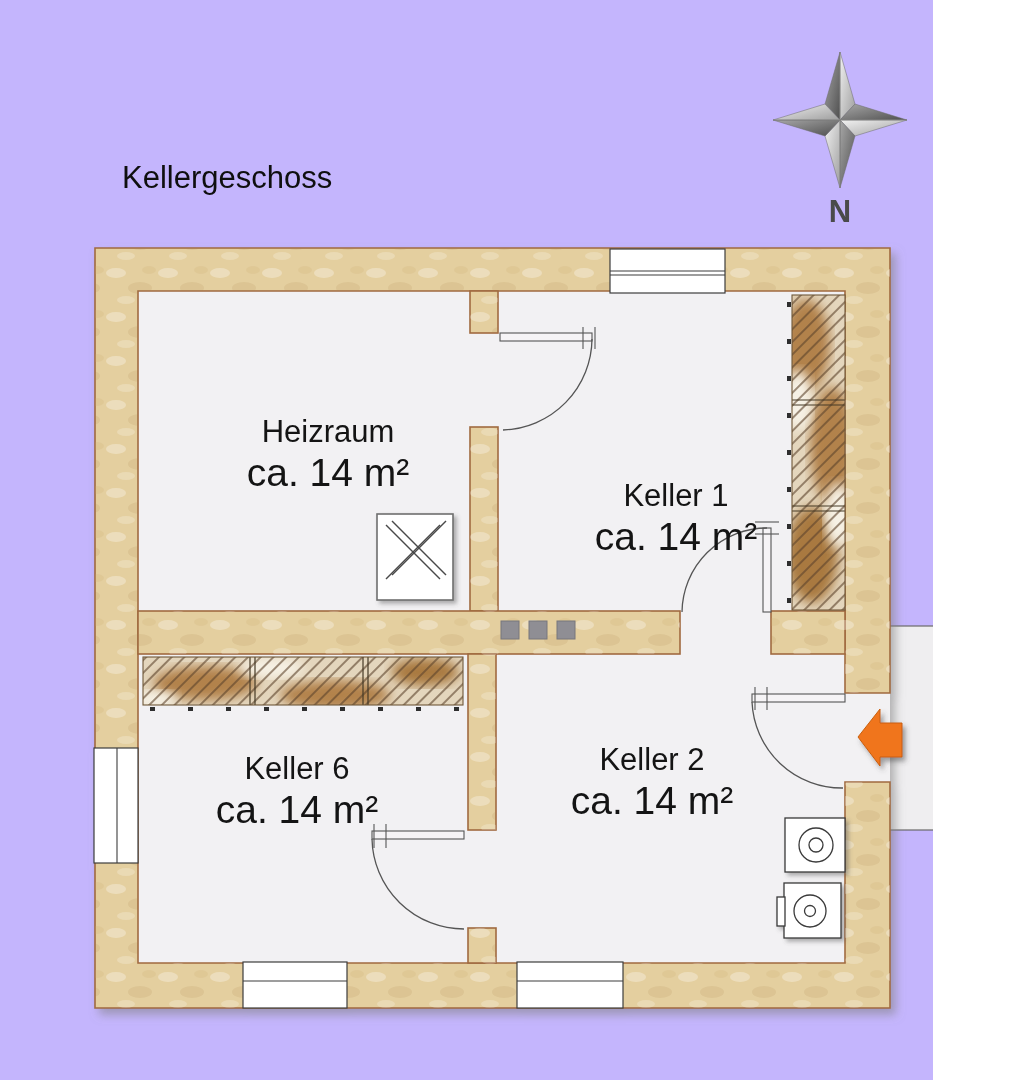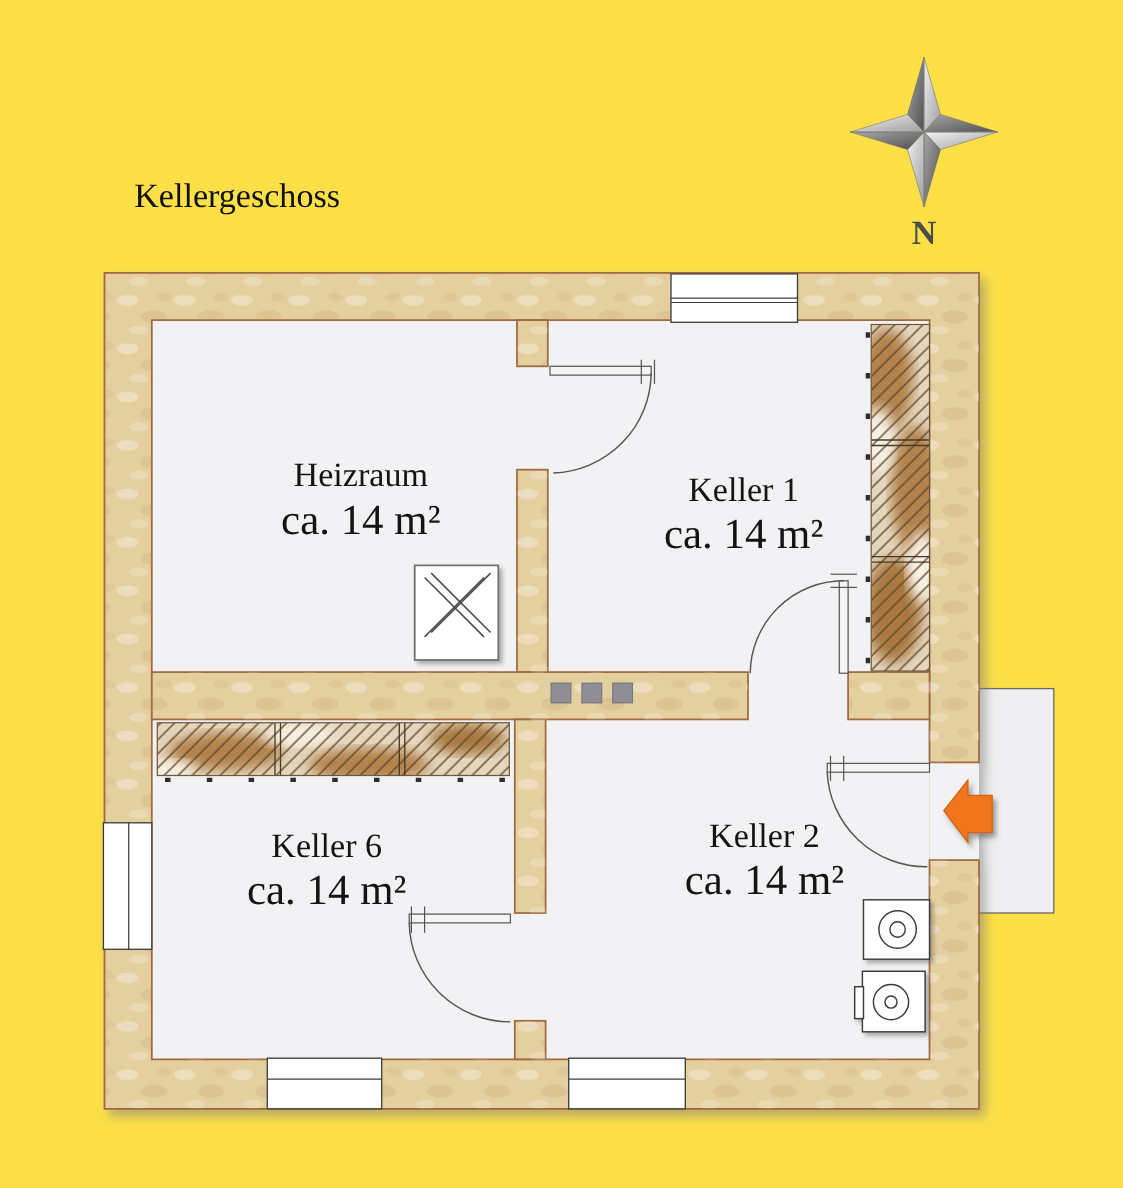--- a/index.html
+++ b/index.html
@@ -1,17 +1,17 @@
 <!DOCTYPE html>
 <html style="--wall: #e4cf9f; --wallline: #a06a40; --floor: #f2f1f3; --accent: #f0751c;"><head>
 <meta charset="utf-8">
 <style>
   html,body{margin:0;padding:0;background:#ffffff;}
-  #stage{position:relative;width:1021px;height:1080px;background:#fde047;overflow:hidden;
-         font-family:Liberation Serif, serif;}
+  #stage{position:relative;width:933px;height:1080px;background:#c4b5fd;overflow:hidden;
+         font-family:Liberation Sans, sans-serif;}
   #plan-svg{position:absolute;left:0;top:0;}
   .wallfill{fill:var(--wall);stroke:var(--wallline);stroke-width:1.6;}
   .floor{fill:var(--floor);stroke:none;}
   .win{fill:#ffffff;stroke:#3d3d3d;stroke-width:1.2;}
   .winline{stroke:#3d3d3d;stroke-width:1.1;fill:none;}
   .leaf{fill:#f6f4f6;stroke:#555555;stroke-width:1.1;}
   .arc{fill:none;stroke:#555555;stroke-width:1.3;}
   .brk{stroke:#555555;stroke-width:1.1;fill:none;}
   .vent{fill:#8f8e94;stroke:#77767c;stroke-width:1;}
   .chimney{fill:#ffffff;stroke:#6f6f6f;stroke-width:1.6;}
@@ -228,25 +228,25 @@
   </g>
 </svg>
 
 <div id="title">Kellergeschoss</div>
 <div id="north-label">N</div>
 
 <div class="label" style="left:316px;top:452px;margin-left:12px;">
   <div class="rname">Heizraum</div>
   <div class="rarea">ca. 14 m²</div>
 </div>
-<div class="label" style="left:676px;top:465px;">
+<div class="label" style="left:676px;top:516px;">
   <div class="rname">Keller 1</div>
   <div class="rarea">ca. 14 m²</div>
 </div>
-<div class="label" style="left:652px;top:780px;margin-left:43px;">
+<div class="label" style="left:652px;top:780px;">
   <div class="rname">Keller 2</div>
   <div class="rarea">ca. 14 m²</div>
 </div>
 <div class="label" style="left:297px;top:789px;">
   <div class="rname">Keller 6</div>
   <div class="rarea">ca. 14 m²</div>
 </div>
 
 </div>
 

